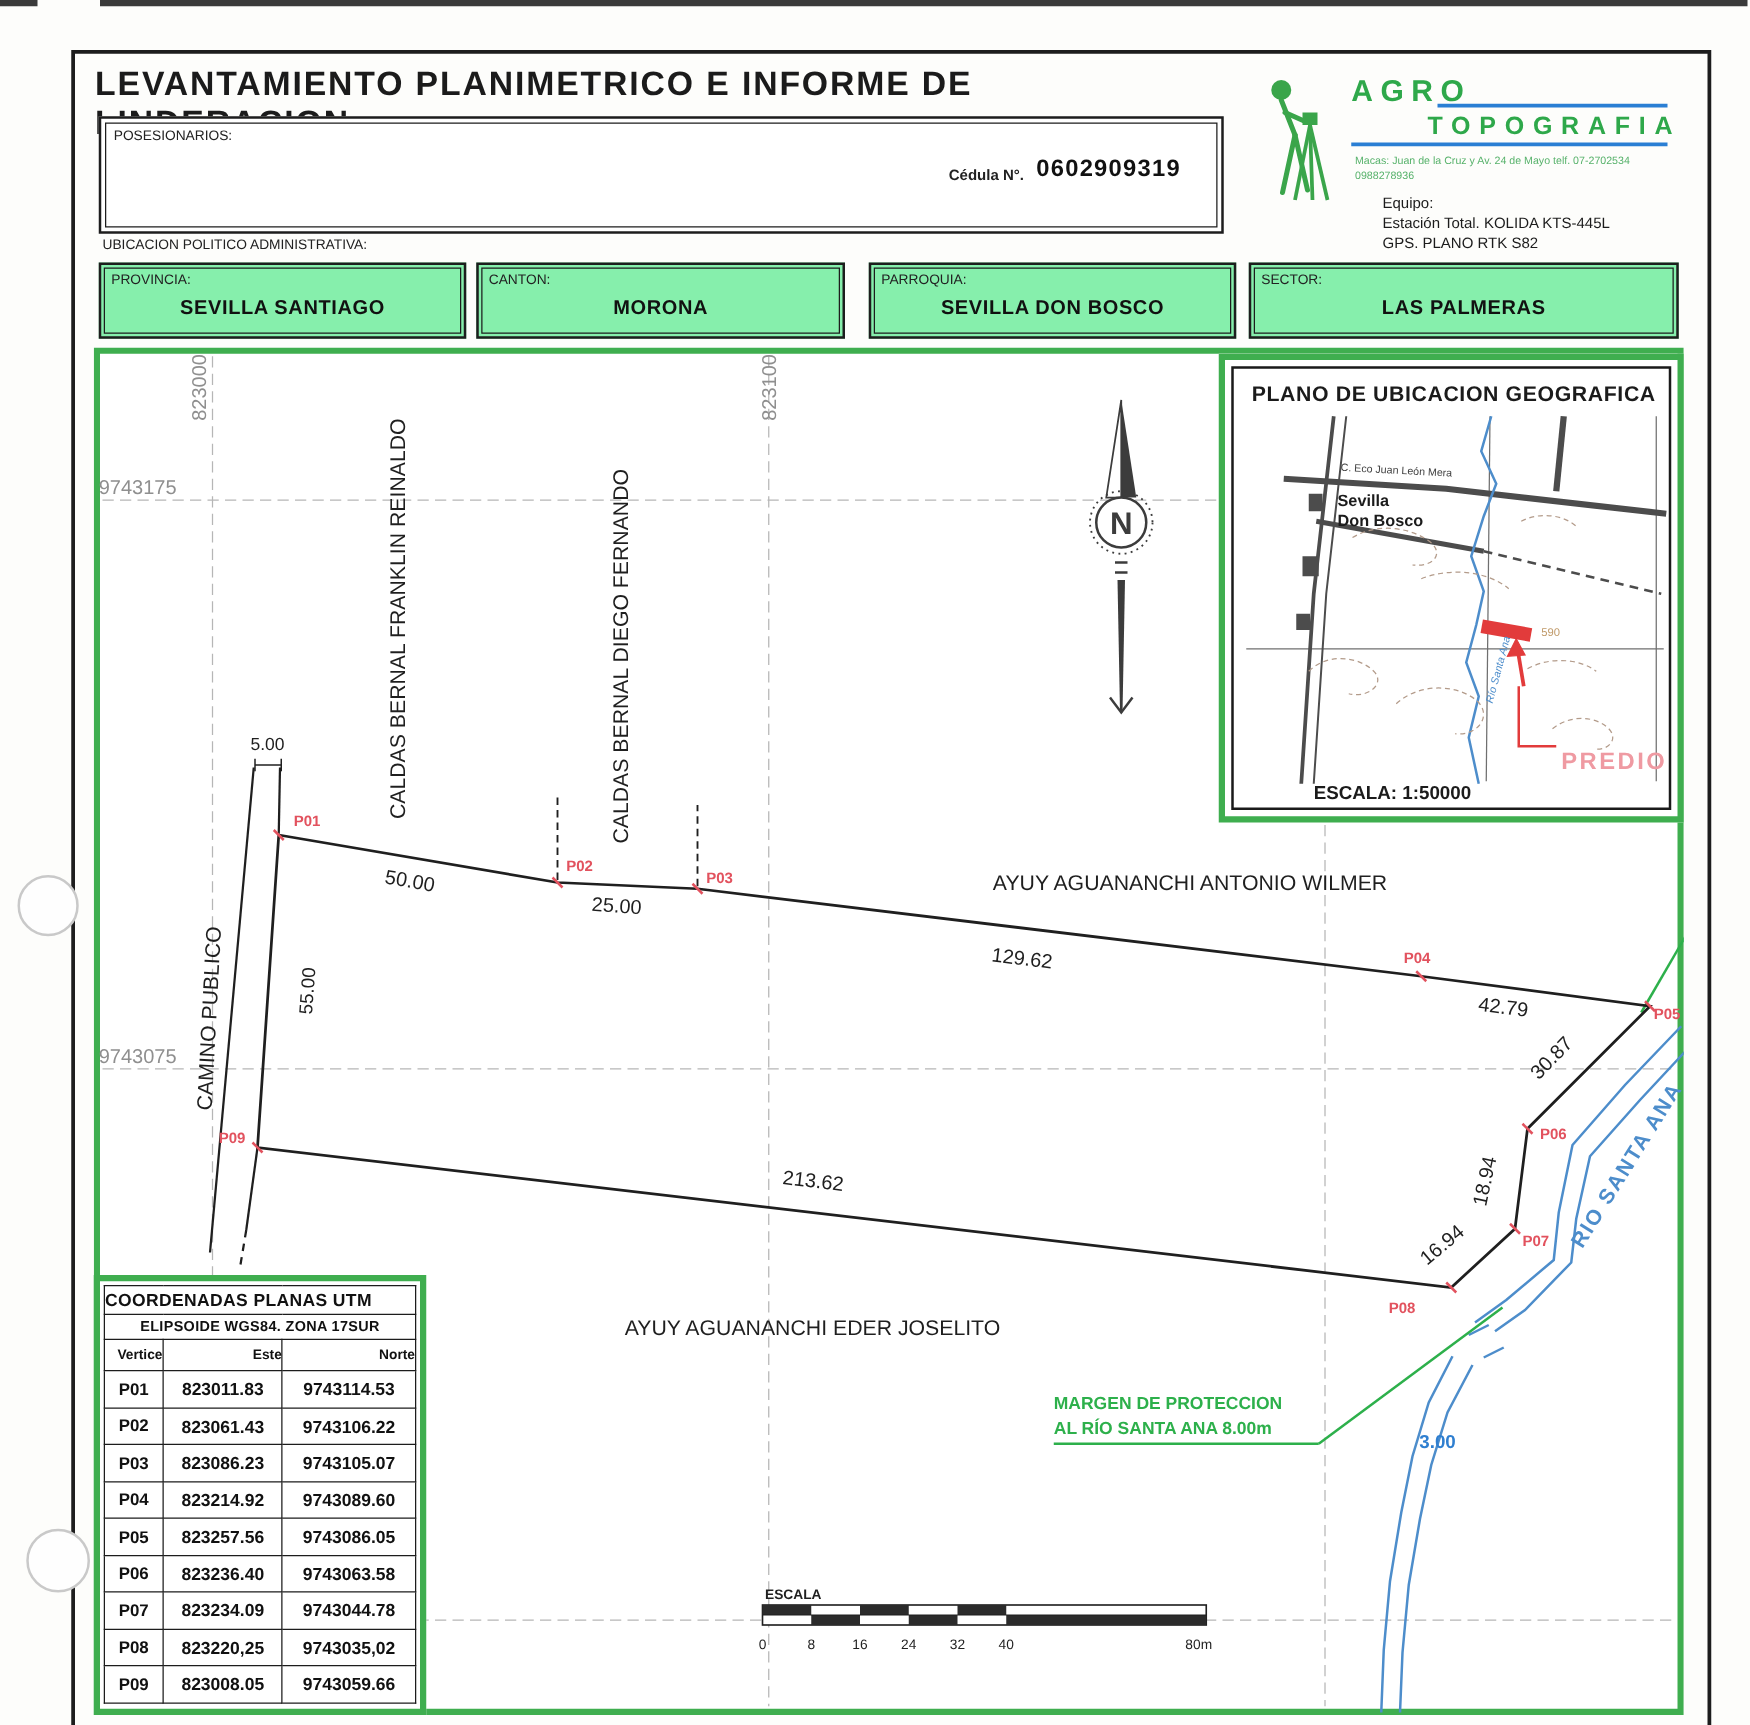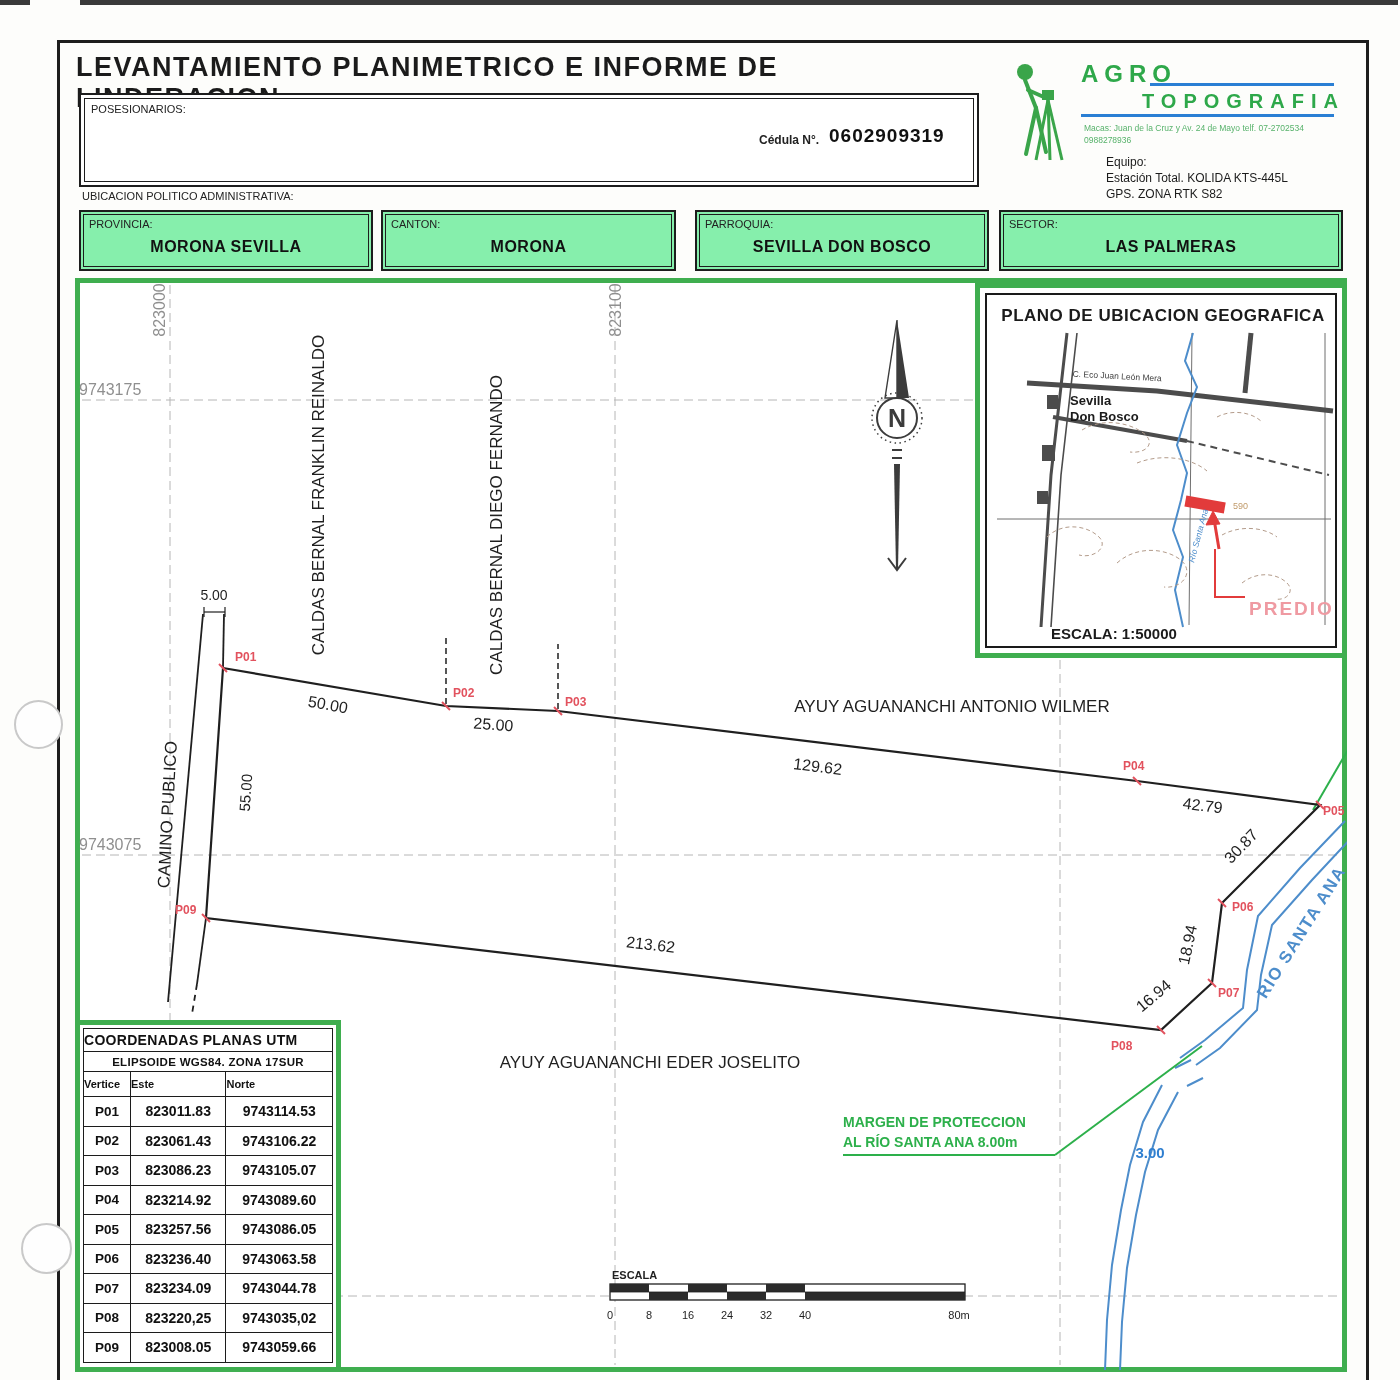--- a/index.html
+++ b/index.html
@@ -33,21 +33,21 @@
   .plan-svg{position:absolute;left:75px;top:278px;z-index:5;}
   
   .inset{position:absolute;left:975px;top:283px;width:372px;height:375px;border:5px solid #3fae4f;background:#fff;box-sizing:border-box;z-index:20;}
   .inset-inner{position:absolute;left:5px;top:5px;right:5px;bottom:5px;border:2.5px solid #1a1a1a;}
   
   .ctable-box{position:absolute;left:75px;top:1020px;width:266px;height:352px;border:5px solid #3fae4f;background:#fff;box-sizing:border-box;z-index:20;}
   table.ctable{border-collapse:collapse;margin:3px;width:250px;}
   table.ctable td,table.ctable th{border:1.6px solid #1c1c1c;color:#111;padding:0;}
   .ct-title{font-size:14px;font-weight:bold;height:22px;letter-spacing:.3px;}
   .ct-sub{font-size:11.5px;font-weight:bold;text-align:center;height:19px;letter-spacing:.3px;}
-  .ct-head{font-size:11px;font-weight:bold;text-align:left;height:24px;}
+  .ct-head{font-size:11px;font-weight:bold;text-align:right;height:24px;}
   .ct-v{font-size:13.5px;font-weight:bold;text-align:center;height:28.5px;width:46px;}
   .ct-n{font-size:14px;font-weight:bold;text-align:center;height:28.5px;}
   svg text{font-family:"Liberation Sans",sans-serif;}
 </style>
 </head>
 <body>
 
 <div class="streak" style="left:0;top:0;width:30px;height:5px;"></div>
 <div class="streak" style="left:80px;top:0;width:1318px;height:5px;"></div>
 <div class="page-border"></div>
@@ -78,26 +78,26 @@
   </g>
 </svg>
 <div class="logo-agro">AGRO</div>
 <div class="blue-rule" style="left:1150px;top:83px;width:184px;"></div>
 <div class="logo-topo">TOPOGRAFIA</div>
 <div class="blue-rule" style="left:1081px;top:114px;width:253px;"></div>
 <div class="logo-addr" style="top:123px;">Macas: Juan de la Cruz y Av. 24 de Mayo   telf. 07-2702534</div>
 <div class="logo-addr" style="top:135px;text-align:left;">0988278936</div>
 <div class="equipo" style="top:155px;">Equipo:</div>
 <div class="equipo" style="top:171px;">Estación Total. KOLIDA KTS-445L</div>
-<div class="equipo" style="top:187px;">GPS. ZONA RTK S82</div>
+<div class="equipo" style="top:187px;">GPS. PLANO RTK S82</div>
 
 <div class="ubi-label">UBICACION POLITICO ADMINISTRATIVA:</div>
 <div class="admin-box" style="left:79px;width:290px;">
   <div class="lbl">PROVINCIA:</div>
-  <div class="val">MORONA SEVILLA</div>
+  <div class="val">SEVILLA SANTIAGO</div>
 </div>
 <div class="admin-box" style="left:381px;width:291px;">
   <div class="lbl">CANTON:</div>
   <div class="val">MORONA</div>
 </div>
 <div class="admin-box" style="left:695px;width:290px;">
   <div class="lbl">PARROQUIA:</div>
   <div class="val">SEVILLA DON BOSCO</div>
 </div>
 <div class="admin-box" style="left:999px;width:340px;">

